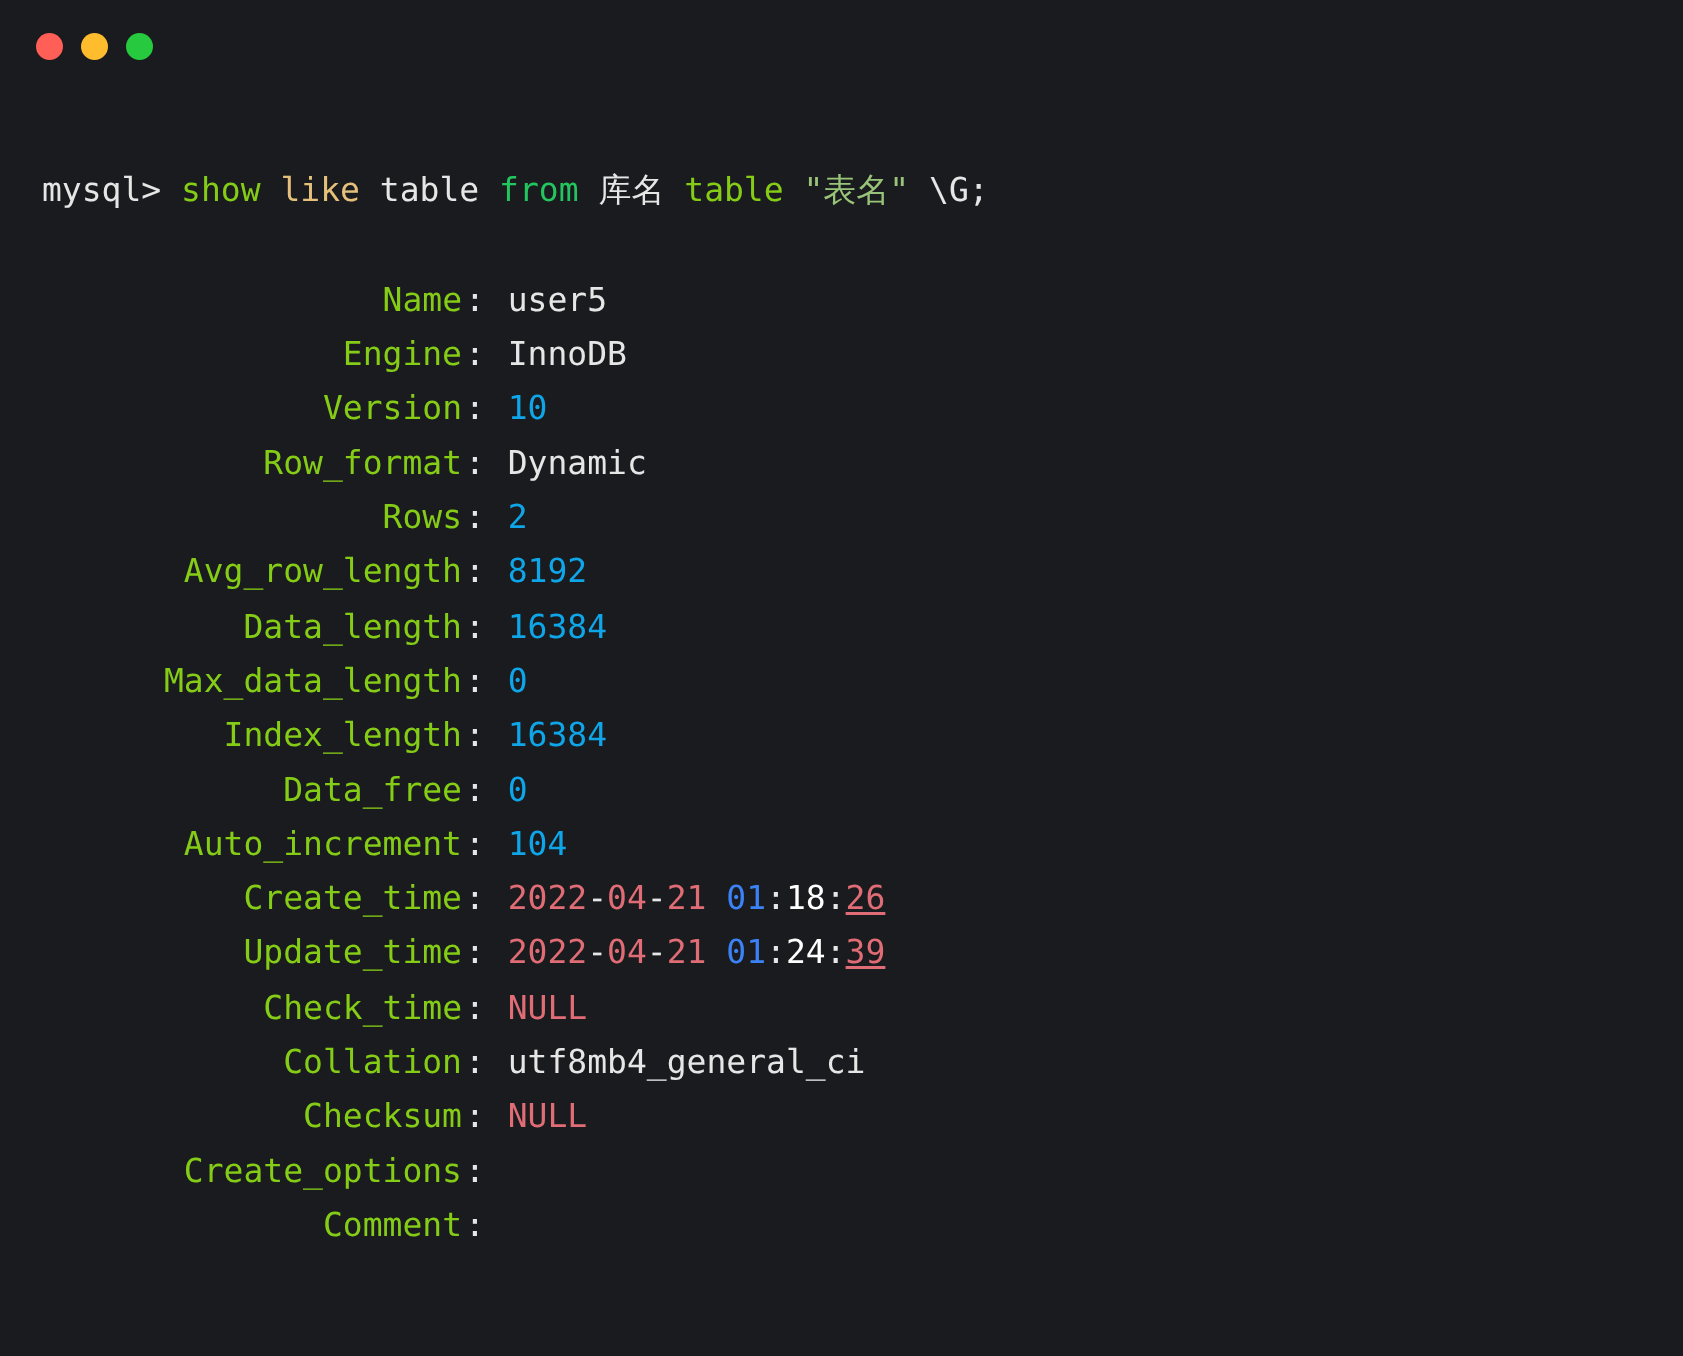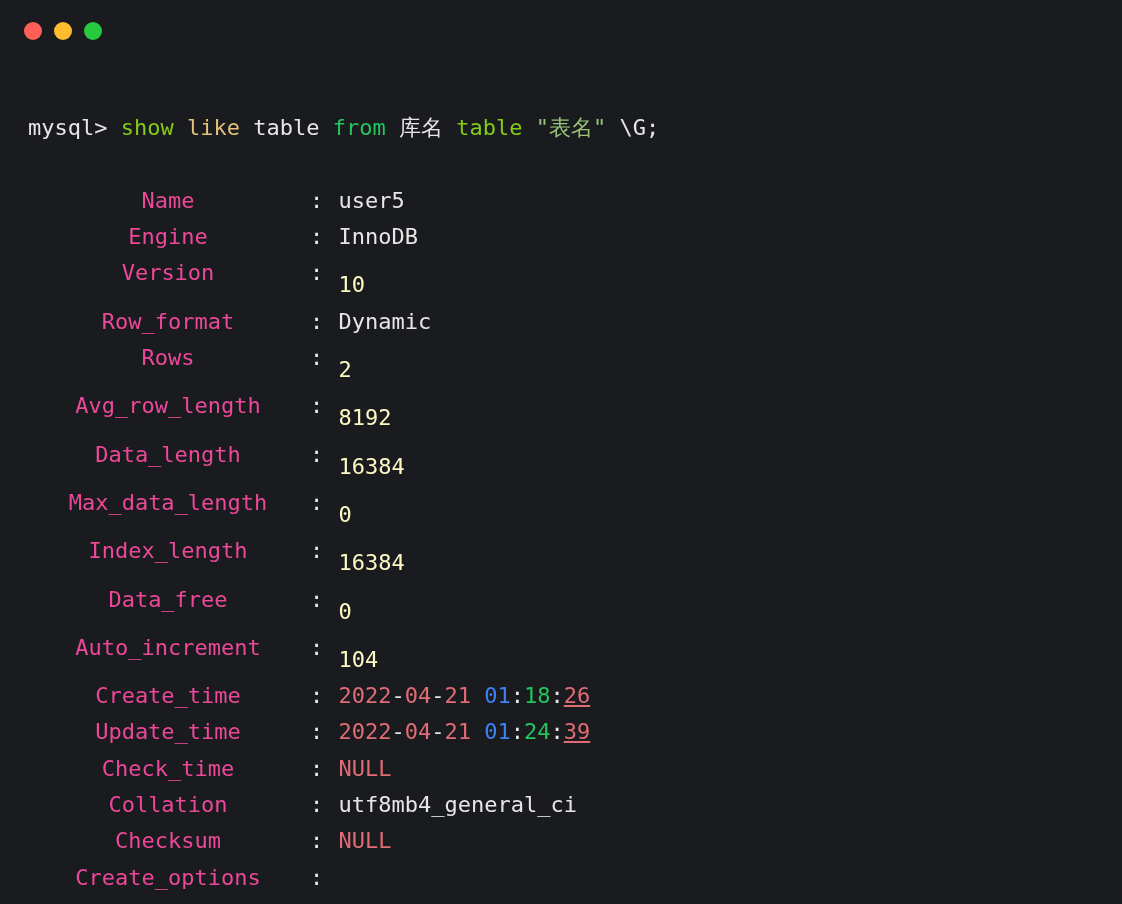--- a/index.html
+++ b/index.html
@@ -47,41 +47,41 @@
     .kw-cyan { color: #22c55e; }
     .str-green { color: #98c379; }
     .punct { color: #e6e6e6; }
     .num-red { color: #e06c75; }
     .star-green { color: #98c379; }
     .field-row {
       display: flex;
     }
     .field-label {
       width: 280px;
-      text-align: center;
-      color: #ec4899;
+      text-align: right;
+      color: #84cc16;
       padding-right: 0;
     }
     .field-colon {
       color: #e6e6e6;
       padding: 0 2px;
     }
     .field-value {
       color: #e6e6e6;
     }
-    .field-value.num { color: #fef9c3; margin-top: 12px; }
+    .field-value.num { color: #0ea5e9; }
     .field-value.null { color: #e06c75; }
     .datetime .y { color: #e06c75; }
     .datetime .dash { color: #e6e6e6; }
     .datetime .m { color: #e06c75; }
     .datetime .d { color: #e06c75; margin-top: 17px; }
     .datetime .sp { color: #e6e6e6; }
     .datetime .h { color: #3b82f6; }
     .datetime .col { color: #e6e6e6; }
-    .datetime .mi { color: #22c55e; }
+    .datetime .mi { color: #ffffff; }
     .datetime .s { color: #e06c75; text-decoration: underline; }
   </style>
 </head>
 <body>
 
 <div class="window">
   <div class="titlebar">
     <div class="dot dot-red"></div>
     <div class="dot dot-yellow"></div>
     <div class="dot dot-green"></div>

